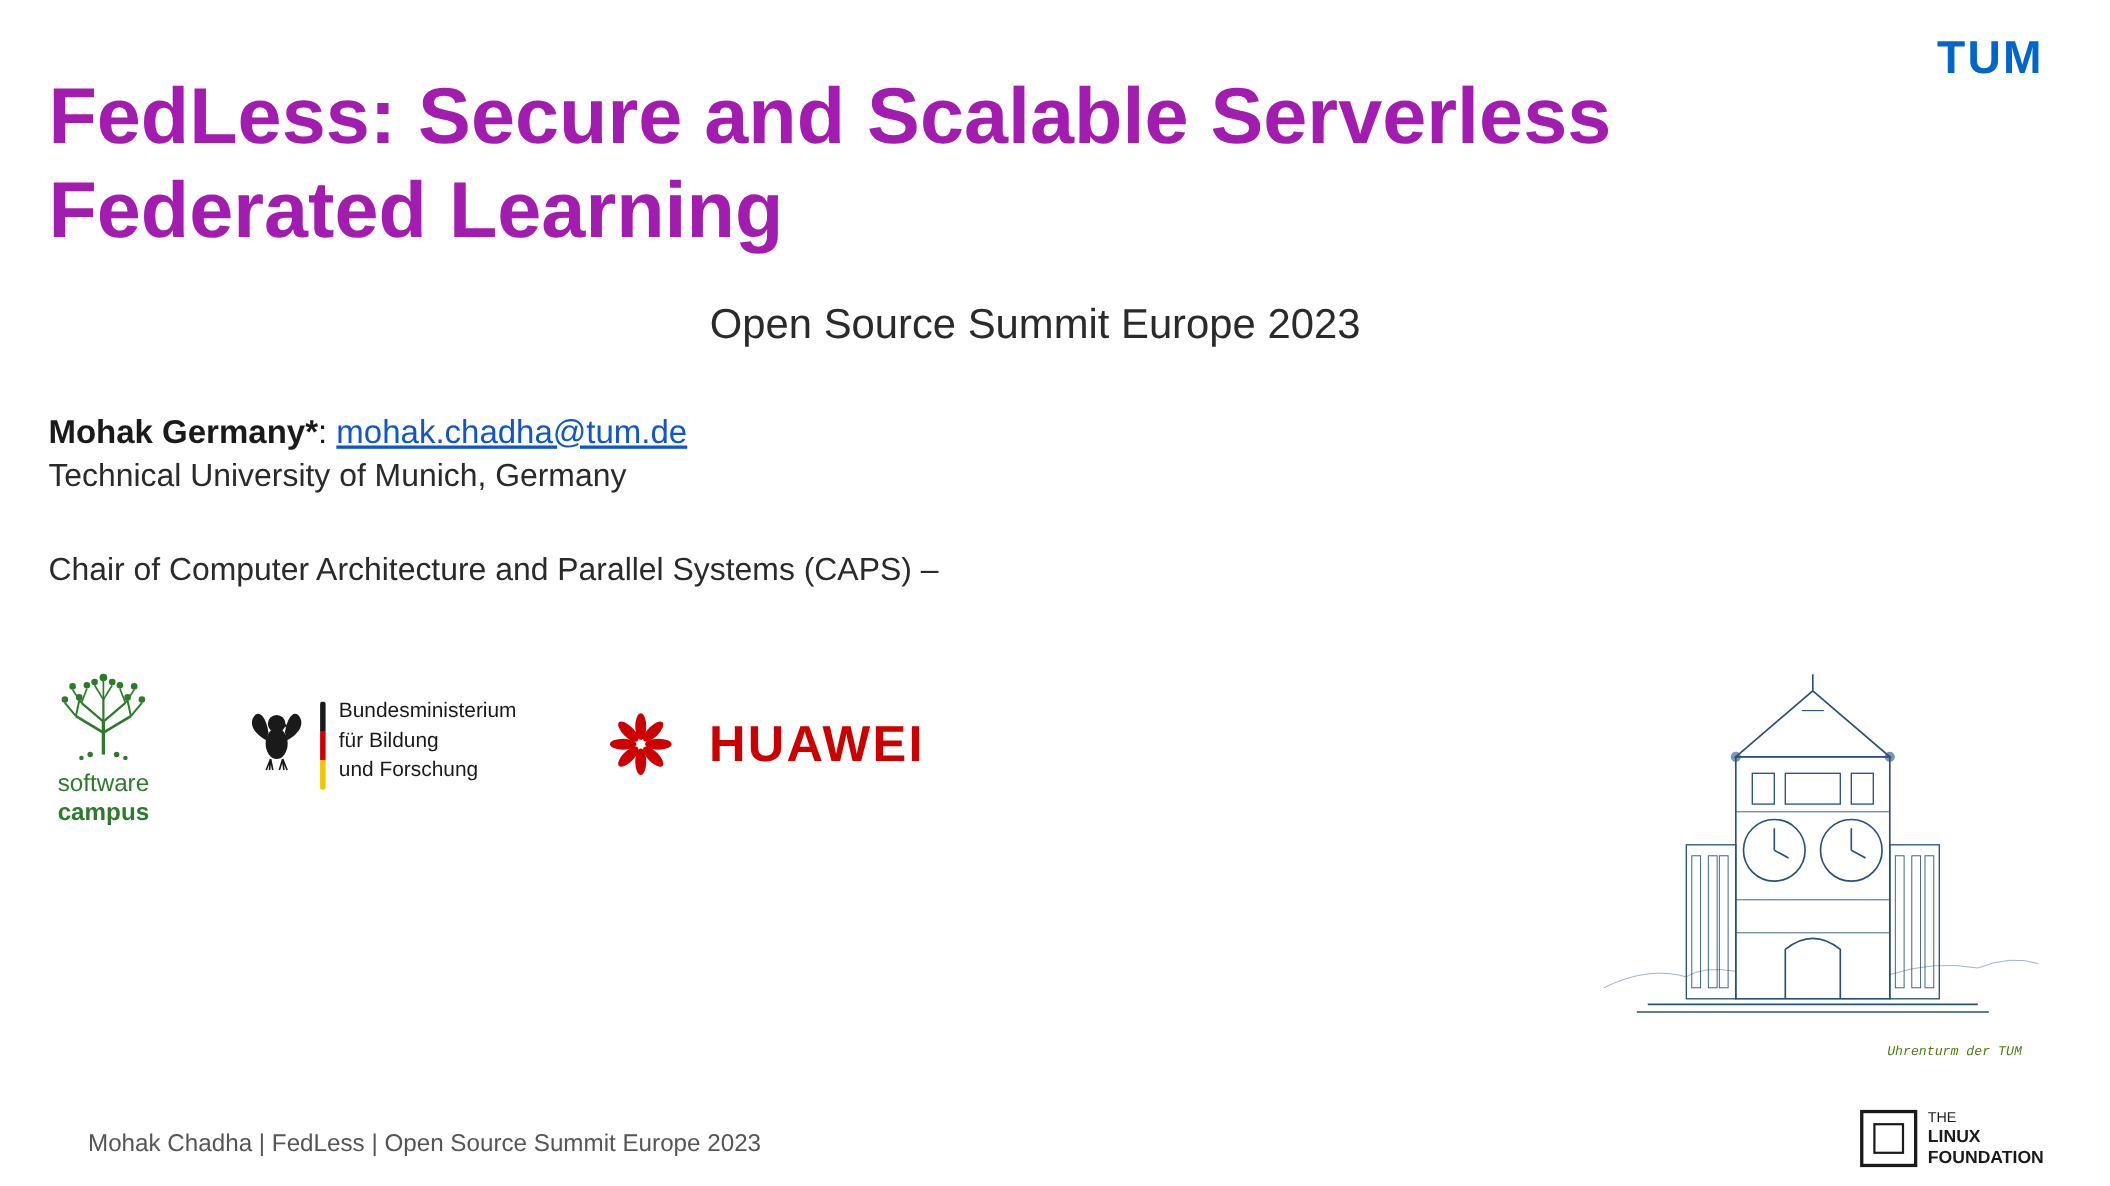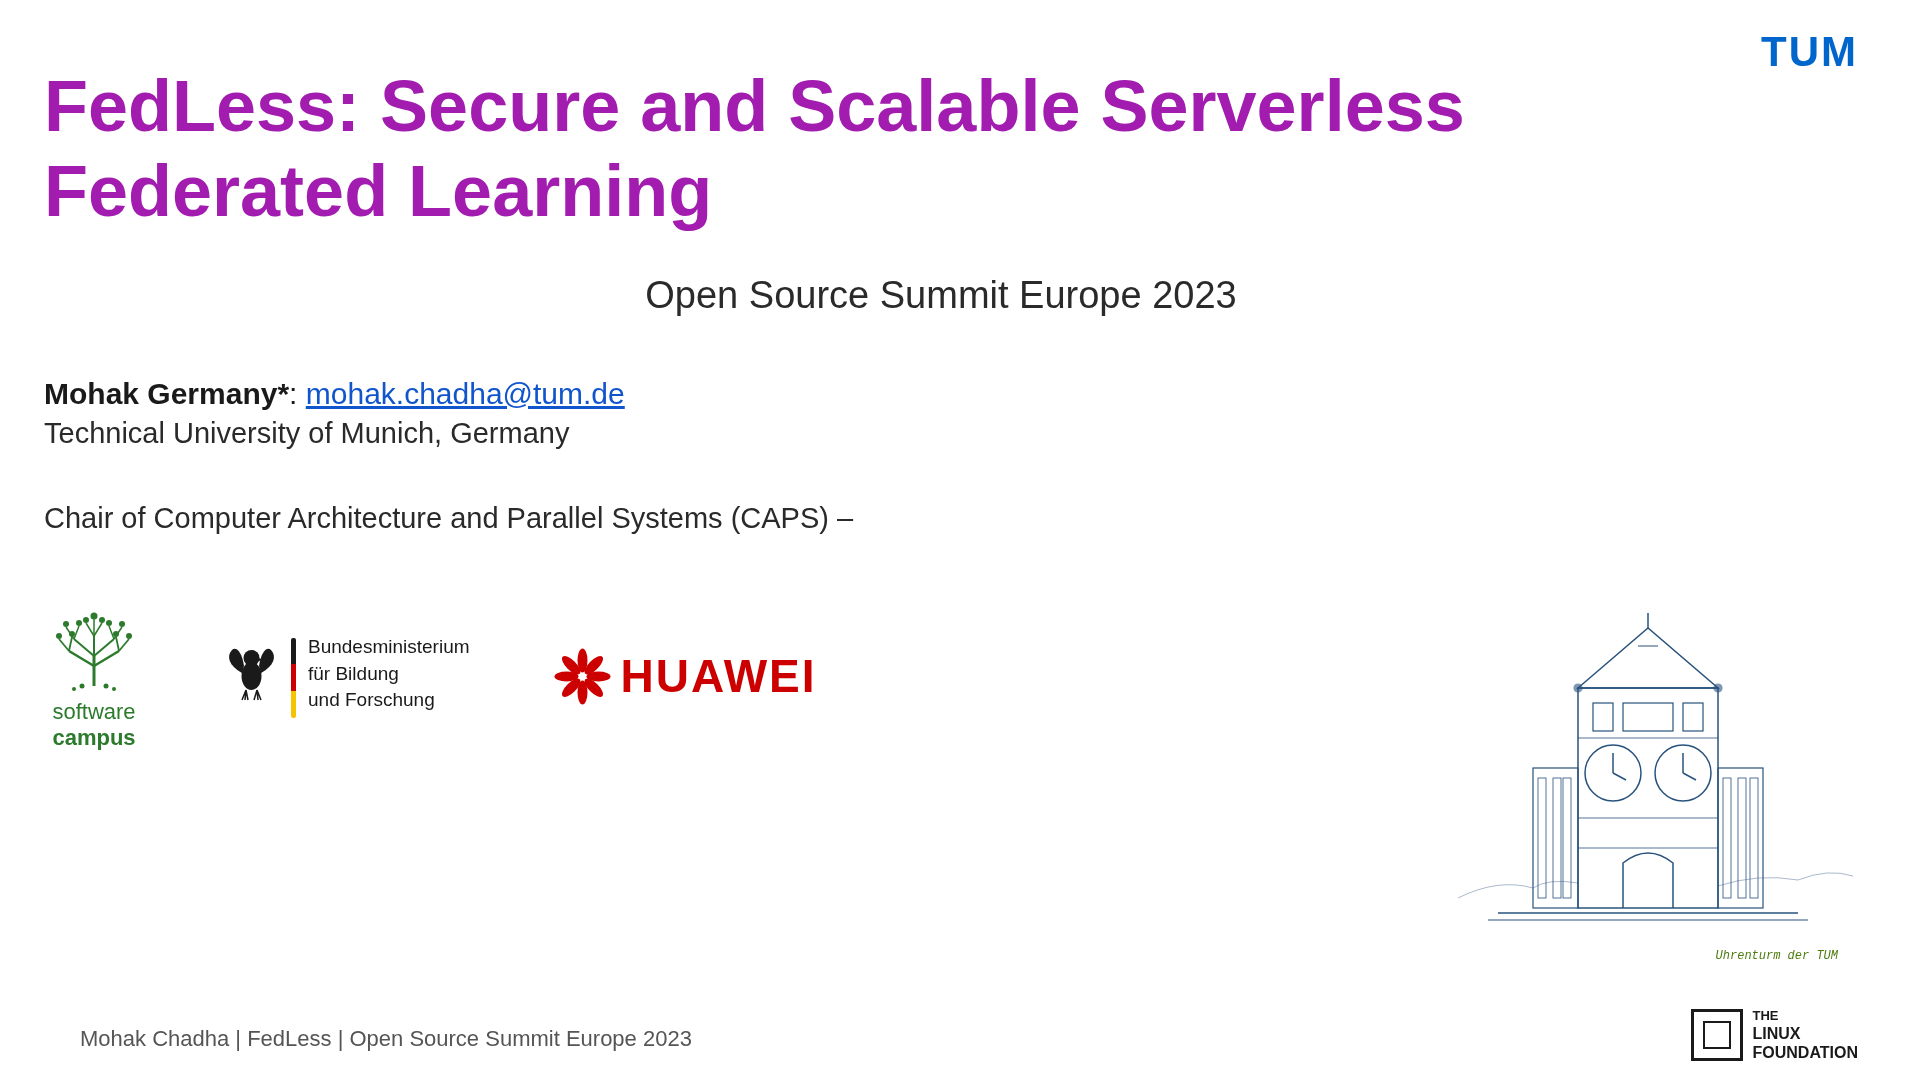--- a/index.html
+++ b/index.html
@@ -139,21 +139,21 @@
       font-size: 19px;
       color: #1a1a1a;
       line-height: 1.4;
       font-weight: 400;
     }
 
     
     .huawei-logo {
       display: flex;
       align-items: center;
-      gap: 6px;
+      gap: 30px;
     }
 
     .huawei-flower-svg {
       width: 65px;
       height: 65px;
     }
 
     .huawei-text {
       font-size: 46px;
       font-weight: 700;
@@ -219,21 +219,21 @@
     .lf-text {
       font-size: 16px;
       font-weight: 700;
       color: #1a1a1a;
       line-height: 1.2;
       text-transform: uppercase;
     }
 
     .lf-text .the {
       font-size: 13px;
-      font-weight: 700;
+      font-weight: 400;
     }
   </style>
 </head>
 <body>
 
 <div class="slide-container">
 
   <div class="tum-logo">TUM</div>
 
   <h1 class="main-title">FedLess: Secure and Scalable Serverless Federated Learning</h1>

